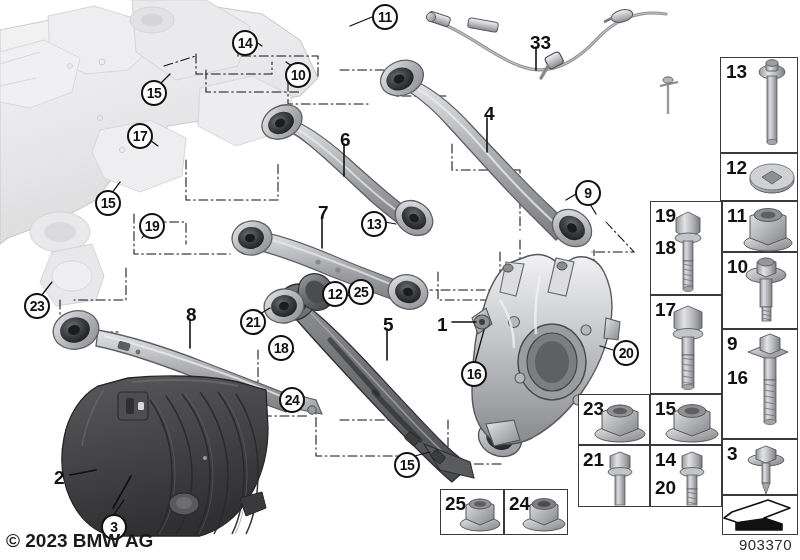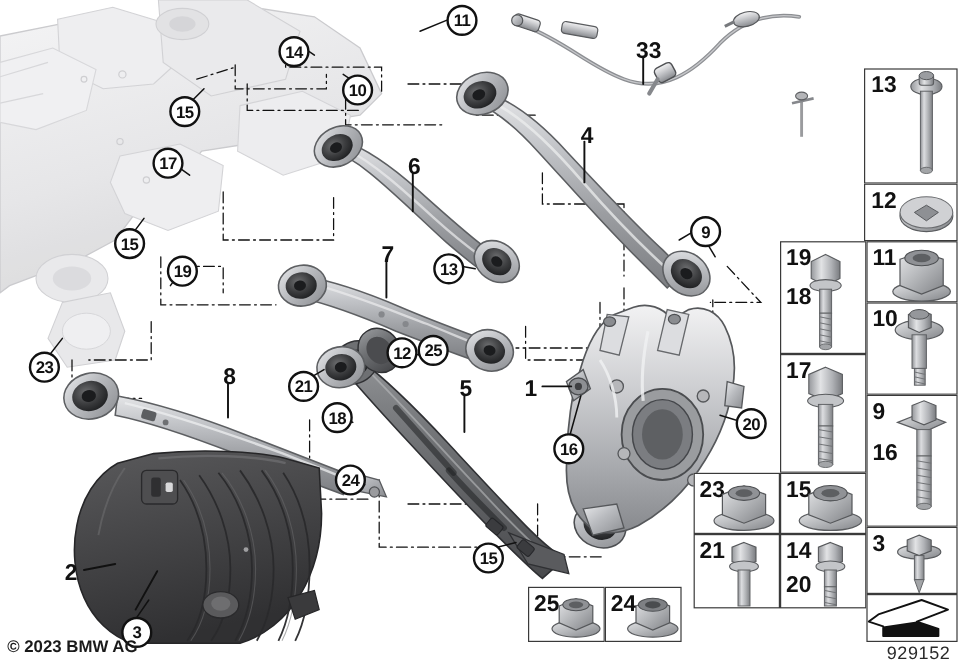--- a/index.html
+++ b/index.html
@@ -52,21 +52,21 @@
     font-size:19px;
     font-weight:bold;
     color:#111;
     font-family:"Liberation Sans", sans-serif;
     line-height:1;
     z-index:22;
   }
   .copyright{
     position:absolute;
     left:6px;top:530px;
-    font-size:14px;
+    font-size:19px;
     font-weight:bold;
     color:#1a1a1a;
     font-family:"Liberation Sans", sans-serif;
     z-index:30;
   }
   .diagid{
     position:absolute;
     right:8px;top:536px;
     font-size:15px;
     color:#2a2a2a;
@@ -616,15 +616,15 @@
       <ellipse cx="544" cy="504" rx="6.5" ry="3" fill="#4a4c4f"></ellipse>
     </g>
 
     <g>
       <path d="M732 512 L768 500 L790 508 L764 518 L782 524 L782 530 L736 530 L736 522 L724 518 Z" fill="#ffffff" stroke="#111" stroke-width="1.6" stroke-linejoin="round"></path>
       <path d="M764 518 L782 524 L782 530 L736 530 L736 522 Z" fill="#111"></path>
     </g>
   </svg>
 
   <div class="copyright">© 2023 BMW AG</div>
-  <div class="diagid">929152</div>
+  <div class="diagid">903370</div>
 
 </div>
 
 </body></html>

